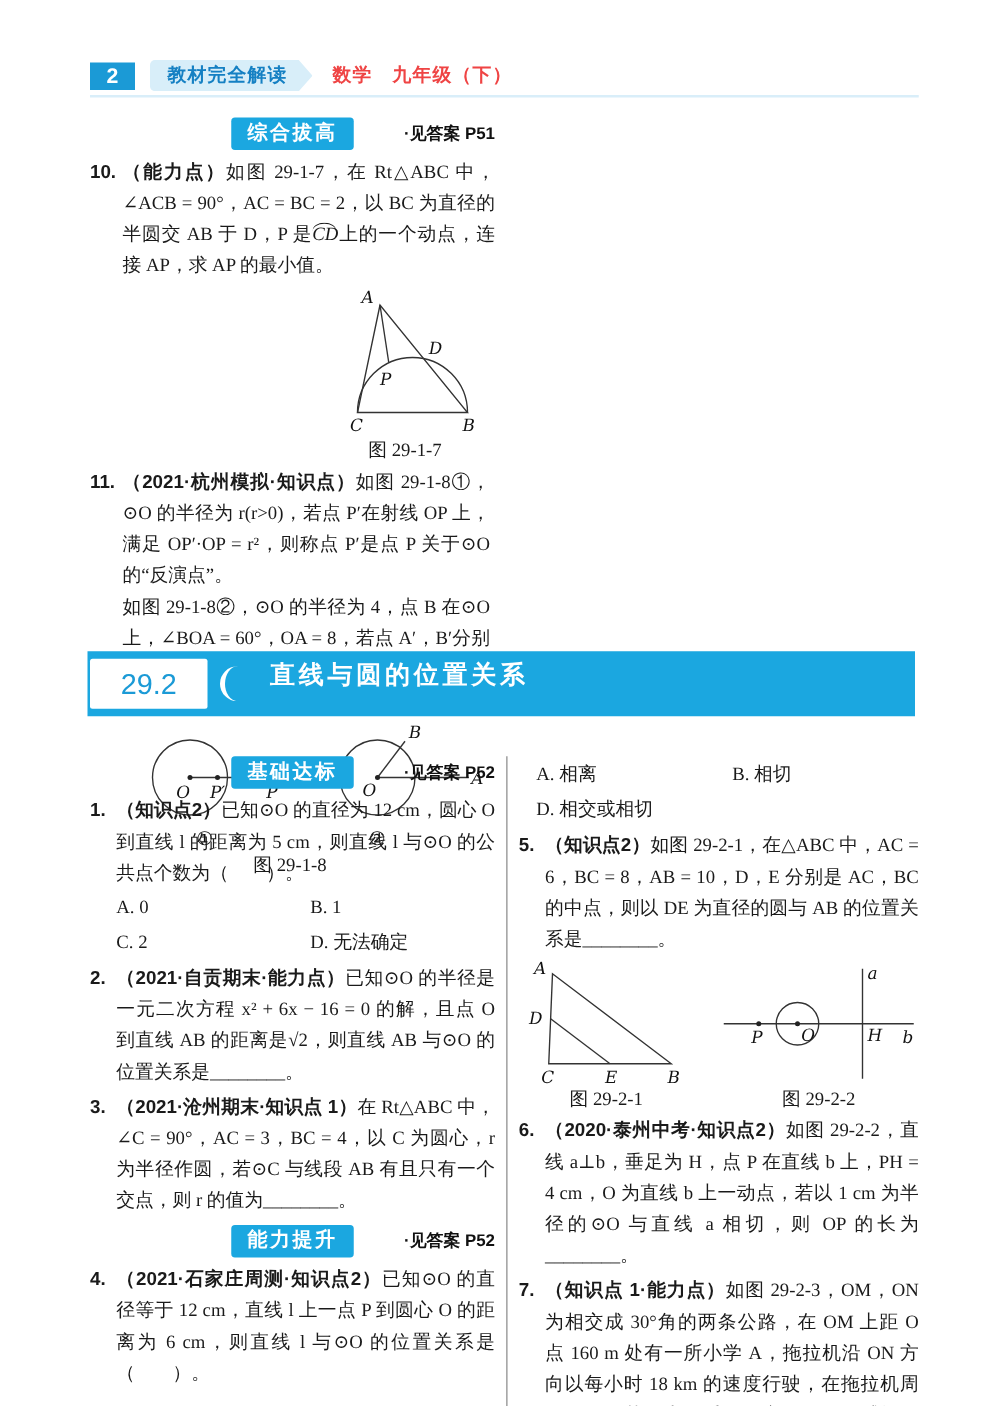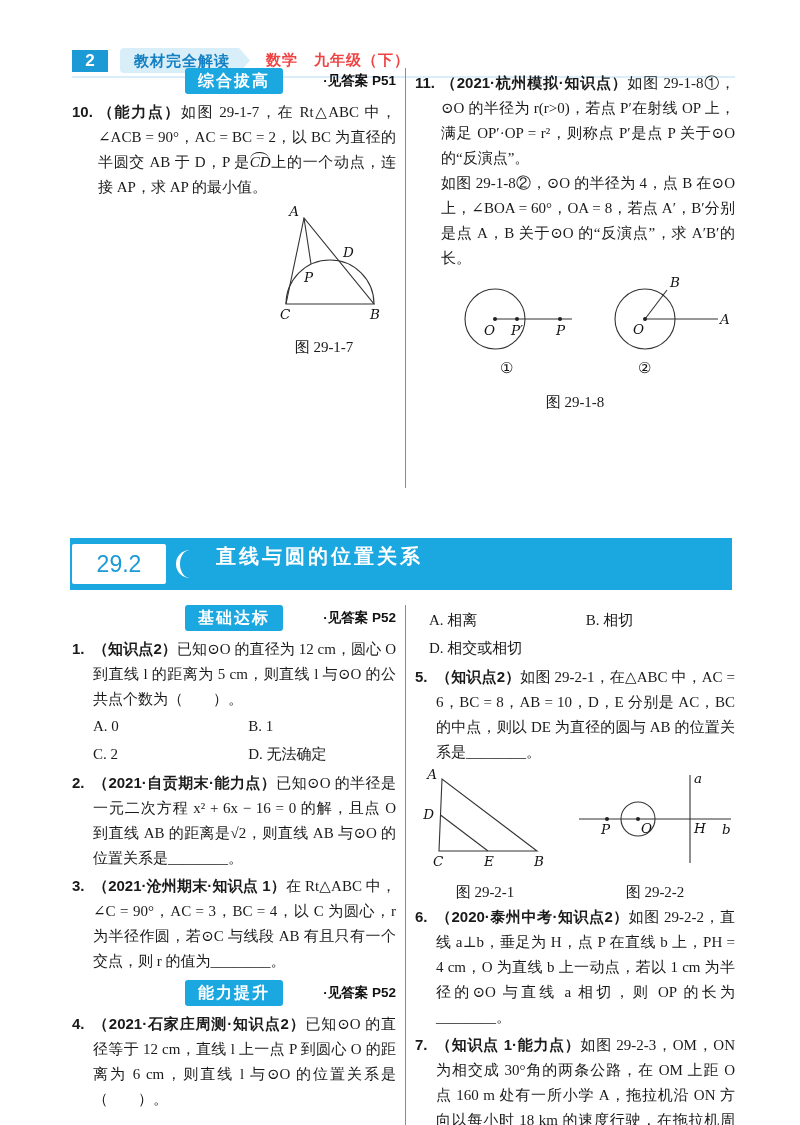--- a/index.html
+++ b/index.html
@@ -14,21 +14,21 @@
            display:flex;align-items:center;justify-content:center;}
   .brand-pill{background:#d8eef9;color:#1580c3;font-family:"Liberation Sans",sans-serif;
               font-weight:bold;font-size:15px;line-height:1;padding:5px 20px 5px 14px;margin-left:12px;
               clip-path:polygon(0 0,calc(100% - 11px) 0,100% 50%,calc(100% - 11px) 100%,0 100%);
               border-radius:4px;letter-spacing:1px;}
   .hdr-text{color:#ef4444;font-family:"Liberation Sans",sans-serif;font-weight:bold;
             font-size:15px;margin-left:16px;letter-spacing:1px;}
 
   
   .sec{position:absolute;left:72px;width:663px;display:flex;align-items:stretch;}
-  .sec1{top:68px;min-height:420px;}
+  .sec1{top:94px;min-height:420px;flex-direction:column;}
   .sec2{top:605px;min-height:458px;}
   .col-l{width:324px;}
   .col-r{width:320px;}
   .divider{width:1px;background:#8c8c8c;margin:0 9px;}
 
   .badge-row{position:relative;height:28px;margin-bottom:3px;text-align:center;}
   .badge{display:inline-block;background:#1ba7e0;color:#fff;font-family:"Liberation Sans",sans-serif;
          font-weight:bold;font-size:16px;line-height:1;padding:5px 13px;border-radius:3px;letter-spacing:2px;}
   .answer-ref{position:absolute;right:0;top:4px;font-family:"Liberation Sans",sans-serif;
               font-weight:bold;font-size:13.5px;color:#111;}
@@ -44,29 +44,29 @@
 
   .overarc{position:relative;font-style:italic;}
   .overarc::before{content:"";position:absolute;left:0;right:2px;top:-2px;height:6px;
                    border-top:1.5px solid #1a1a1a;border-radius:50% 50% 0 0 / 100% 100% 0 0;}
 
   
   .fig-block{width:fit-content;text-align:center;}
   .fig-right{margin:4px 4px 0 auto;}
   .fig-center{margin:4px auto 0;}
   .figs-row{display:flex;justify-content:space-between;margin-top:4px;}
-  .fig-caption{font-size:15px;line-height:20px;margin-top:13px;}
+  .fig-caption{font-size:15px;line-height:20px;margin-top:1px;}
   svg{display:block;}
   .geo{stroke:#333;stroke-width:1.1;fill:none;}
   .dot{fill:#222;stroke:none;}
   .lbl{font-family:"DejaVu Serif",serif;font-style:italic;font-size:13.5px;fill:#111;stroke:none;}
   .lbl-up{font-family:"DejaVu Serif",serif;font-style:normal;font-size:15px;fill:#111;stroke:none;}
 
   
-  .banner{position:absolute;top:538px;left:70px;width:662px;height:52px;background:#1ba7e0;}
+  .banner{position:absolute;top:521px;left:70px;width:662px;height:52px;background:#1ba7e0;}
   .banner-num{position:absolute;left:2px;top:6px;width:94px;height:40px;background:#fff;
               border-radius:2px;display:flex;align-items:center;justify-content:center;
               color:#1b9ad6;font-family:"Liberation Sans",sans-serif;font-size:23px;}
   .banner-notch{position:absolute;left:106px;top:12px;width:12px;height:28px;
                 border-left:4px solid #fff;border-radius:14px 0 0 14px;}
   .banner-title{position:absolute;left:146px;top:0;height:36px;display:flex;align-items:center;
                 color:#fff;font-family:"Liberation Sans",sans-serif;font-weight:bold;
                 font-size:20px;letter-spacing:3px;}
 </style>
 </head>

